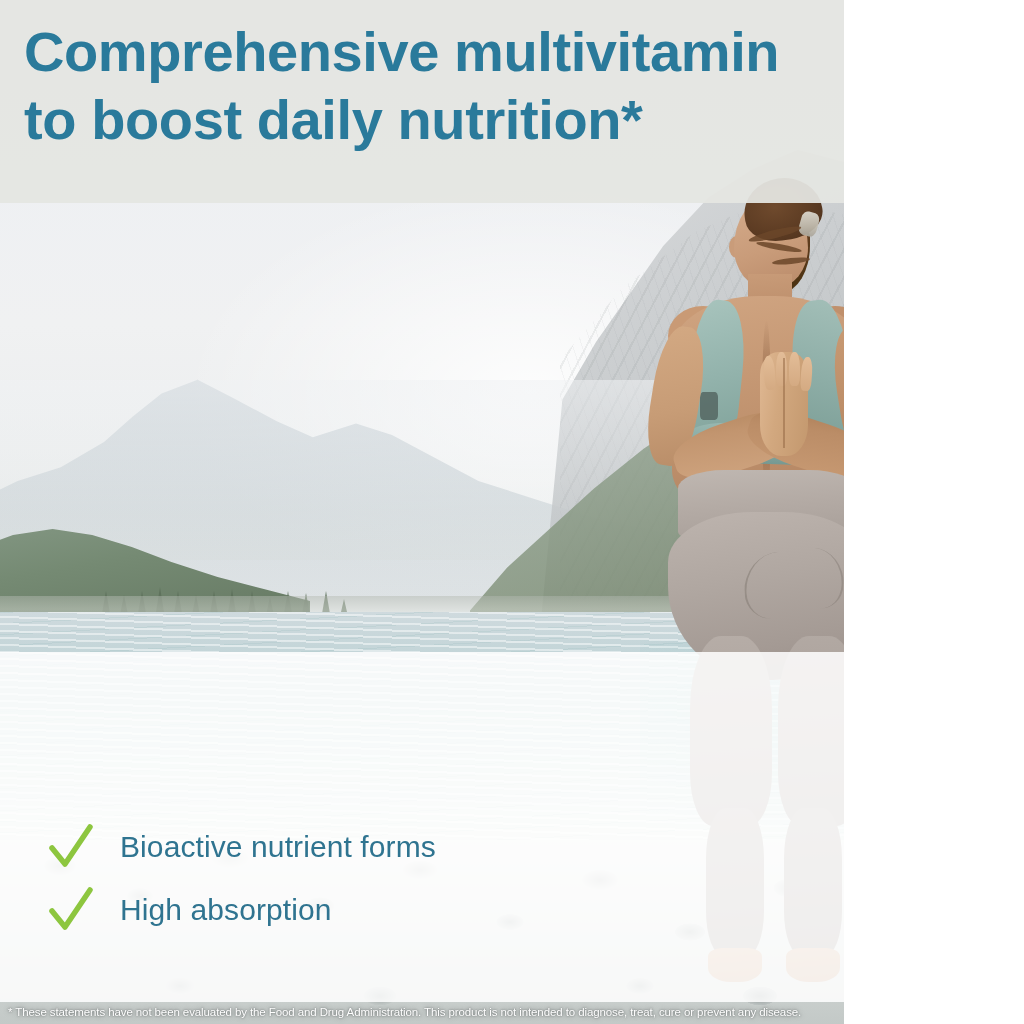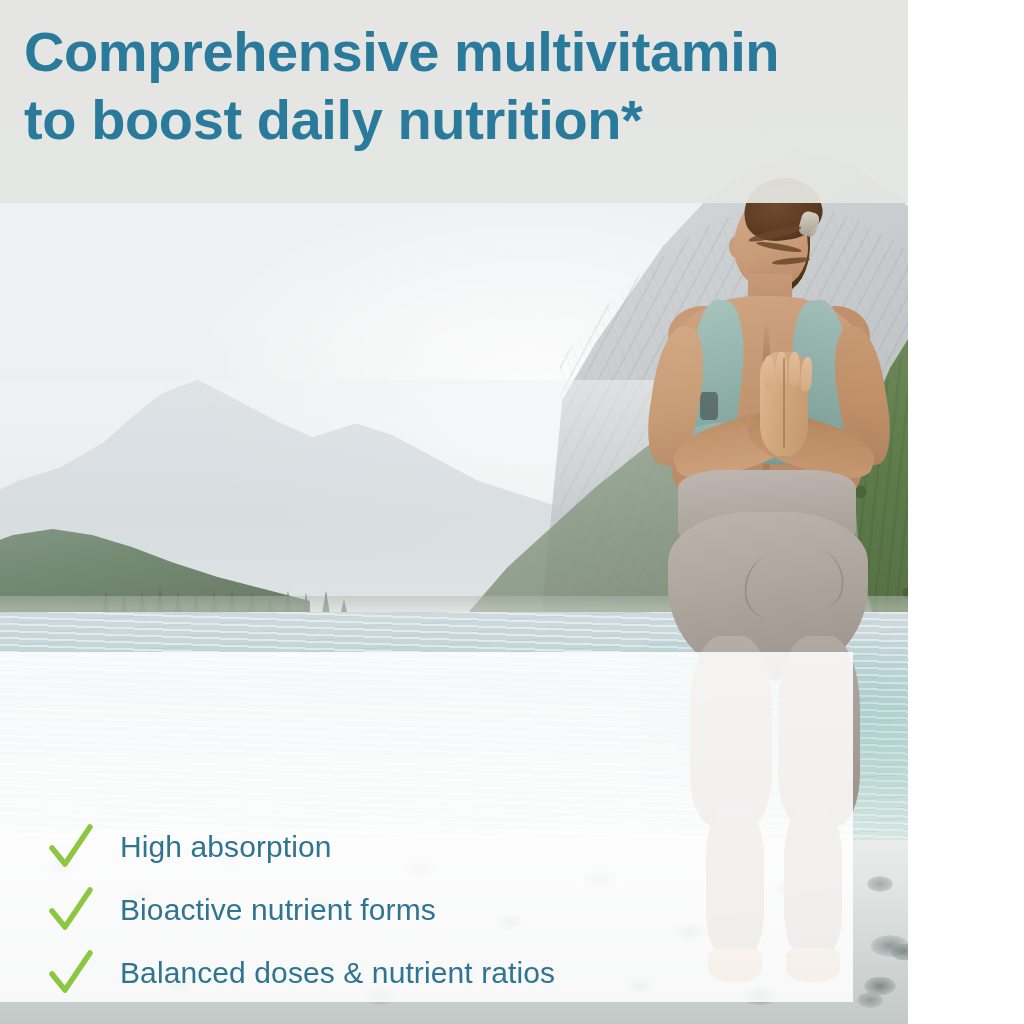--- a/index.html
+++ b/index.html
@@ -3,21 +3,21 @@
 <meta charset="utf-8">
 <title>Comprehensive Multivitamin Product Banner</title>
 <style>
   html, body {
     margin: 0;
     padding: 0;
     background: #ffffff;
   }
   #stage {
     position: relative;
-    width: 908px;
+    width: 844px;
     height: 1024px;
     overflow: hidden;
     font-family: "Liberation Sans", sans-serif;
     background: #eef0f5;
   }
 
   
   .photo {
     position: absolute;
     inset: 0;
@@ -625,33 +625,28 @@
 
   <div class="bottom-panel"></div>
 
 
   <div class="bullets">
 
     <div class="bullet-row">
       <svg class="check" viewBox="0 0 46 46">
         <path d="M4 24 L17 40 L42 3" fill="none" stroke="#8dc63f" stroke-width="5.5" stroke-linecap="round" stroke-linejoin="round"></path>
       </svg>
-      <span class="bullet-text">High absorption</span>
+      <span class="bullet-text">Bioactive nutrient forms</span>
     </div>
 
     <div class="bullet-row">
       <svg class="check" viewBox="0 0 46 46">
         <path d="M4 24 L17 40 L42 3" fill="none" stroke="#8dc63f" stroke-width="5.5" stroke-linecap="round" stroke-linejoin="round"></path>
       </svg>
-      <span class="bullet-text">Bioactive nutrient forms</span>
+      <span class="bullet-text">High absorption</span>
     </div>
 
-    <div class="bullet-row">
-      <svg class="check" viewBox="0 0 46 46">
-        <path d="M4 24 L17 40 L42 3" fill="none" stroke="#8dc63f" stroke-width="5.5" stroke-linecap="round" stroke-linejoin="round"></path>
-      </svg>
-      <span class="bullet-text">Balanced doses &amp; nutrient ratios</span>
-    </div>
 
   </div>
 
+  <div class="disclaimer">* These statements have not been evaluated by the Food and Drug Administration. This product is not intended to diagnose, treat, cure or prevent any disease.</div>
 
 </div>
 
 </body></html>

